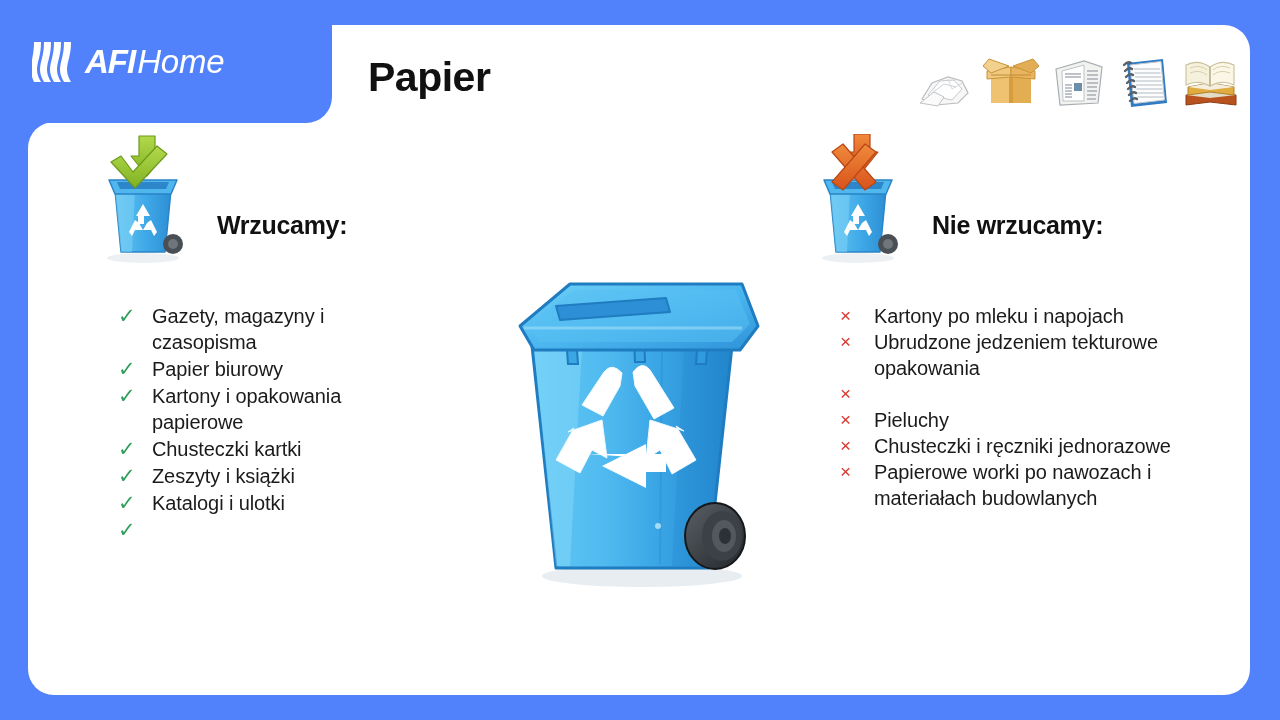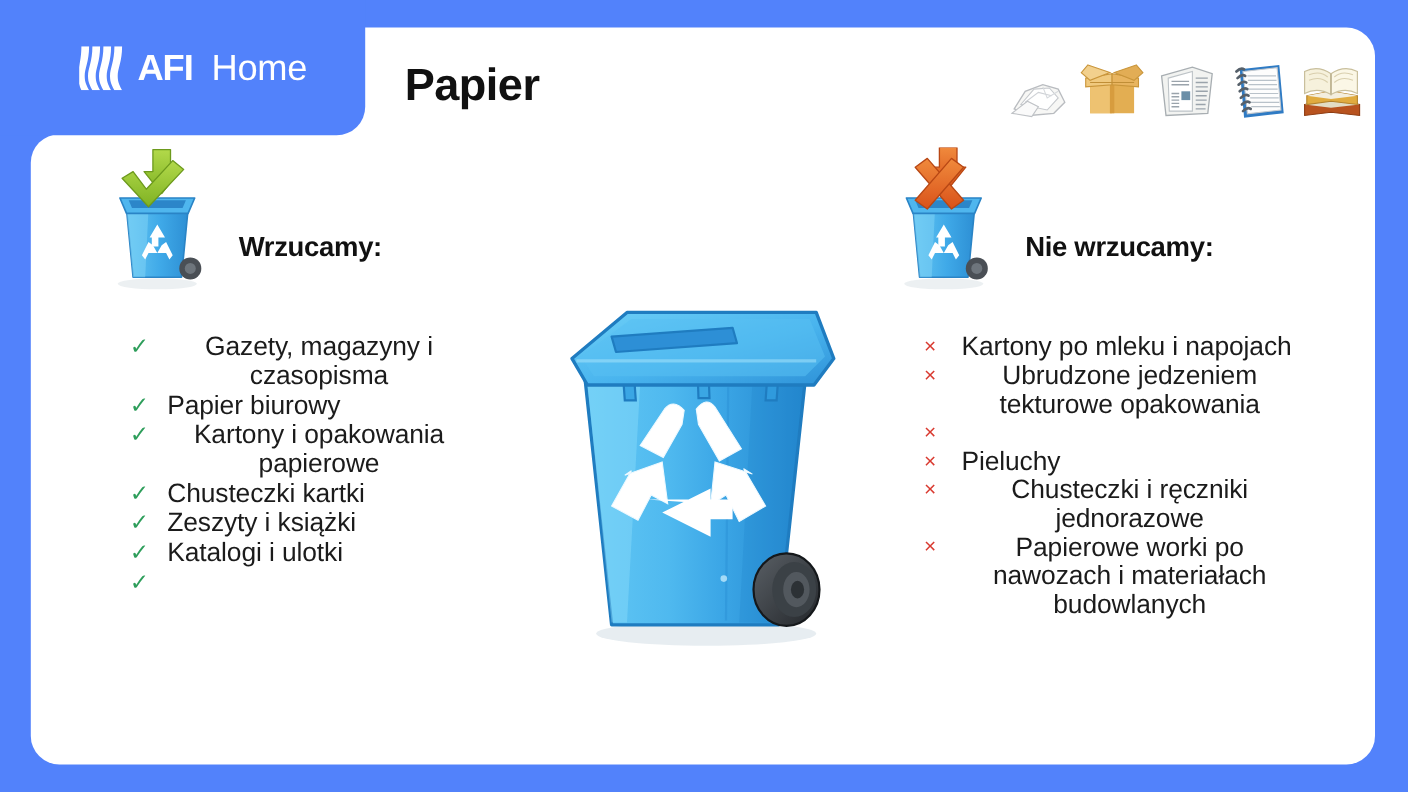--- a/index.html
+++ b/index.html
@@ -9,31 +9,32 @@
     background:#5282fb;
     font-family:"Liberation Sans",sans-serif;
     -webkit-font-smoothing:antialiased;
   }
   .slide{position:relative;width:1280px;height:720px;}
 
   
   .logo-bar{
     position:absolute;left:0;top:0;width:332px;height:123px;
     background:#5282fb;border-bottom-right-radius:26px;
-    display:flex;align-items:center;padding-left:72px;box-sizing:border-box;
+    display:flex;align-items:center;padding-left:32px;box-sizing:border-box;
     z-index:4;
+    font-style:italic;
   }
   .logo{display:flex;align-items:center;gap:9px;}
   .logo-mark{width:44px;height:40px;position:relative;display:block;}
   .logo-text{
     color:#ffffff;font-size:33px;letter-spacing:-.5px;line-height:1;
     white-space:nowrap;display:flex;align-items:baseline;
   }
   .logo-text .afi{font-weight:bold;letter-spacing:-1px;}
-  .logo-text .home{font-weight:400;margin-left:17px;letter-spacing:-.2px;}
+  .logo-text .home{font-weight:400;margin-left:2px;letter-spacing:-.2px;}
 
   
   .title-card{
     position:absolute;left:295px;top:25px;width:955px;height:98px;
     background:#ffffff;border-top-left-radius:26px;border-top-right-radius:26px;
     z-index:2;
   }
   .page-title{
     position:absolute;left:331px;top:57px;
     font-size:41px;font-weight:bold;color:#111111;letter-spacing:-.5px;
@@ -74,21 +75,21 @@
   .list.left{left:118px;top:303px;width:310px;}
   .list.right{left:840px;top:303px;width:340px;}
   .li{display:flex;align-items:flex-start;margin-bottom:1px;}
   .mark{
     flex:0 0 auto;width:34px;font-size:20px;line-height:26px;
     font-weight:bold;text-align:left;
   }
   .mark.ok{color:#2e9e5b;font-weight:normal;font-size:21px;}
   .mark.no{color:#d93a30;font-weight:normal;font-size:19px;}
   .li-text{
-    font-size:24px;line-height:26px;color:#1b1b1b;letter-spacing:-.1px;text-align:center;
+    font-size:20px;line-height:26px;color:#1b1b1b;letter-spacing:-.1px;
   }
   .list.right .li{margin-bottom:0px;}
 
   
   .center-bin{position:absolute;left:470px;top:268px;width:330px;height:330px;z-index:6;}
   .center-bin svg{display:block;width:330px;height:330px;}
 </style>
 </head>
 <body>
 

